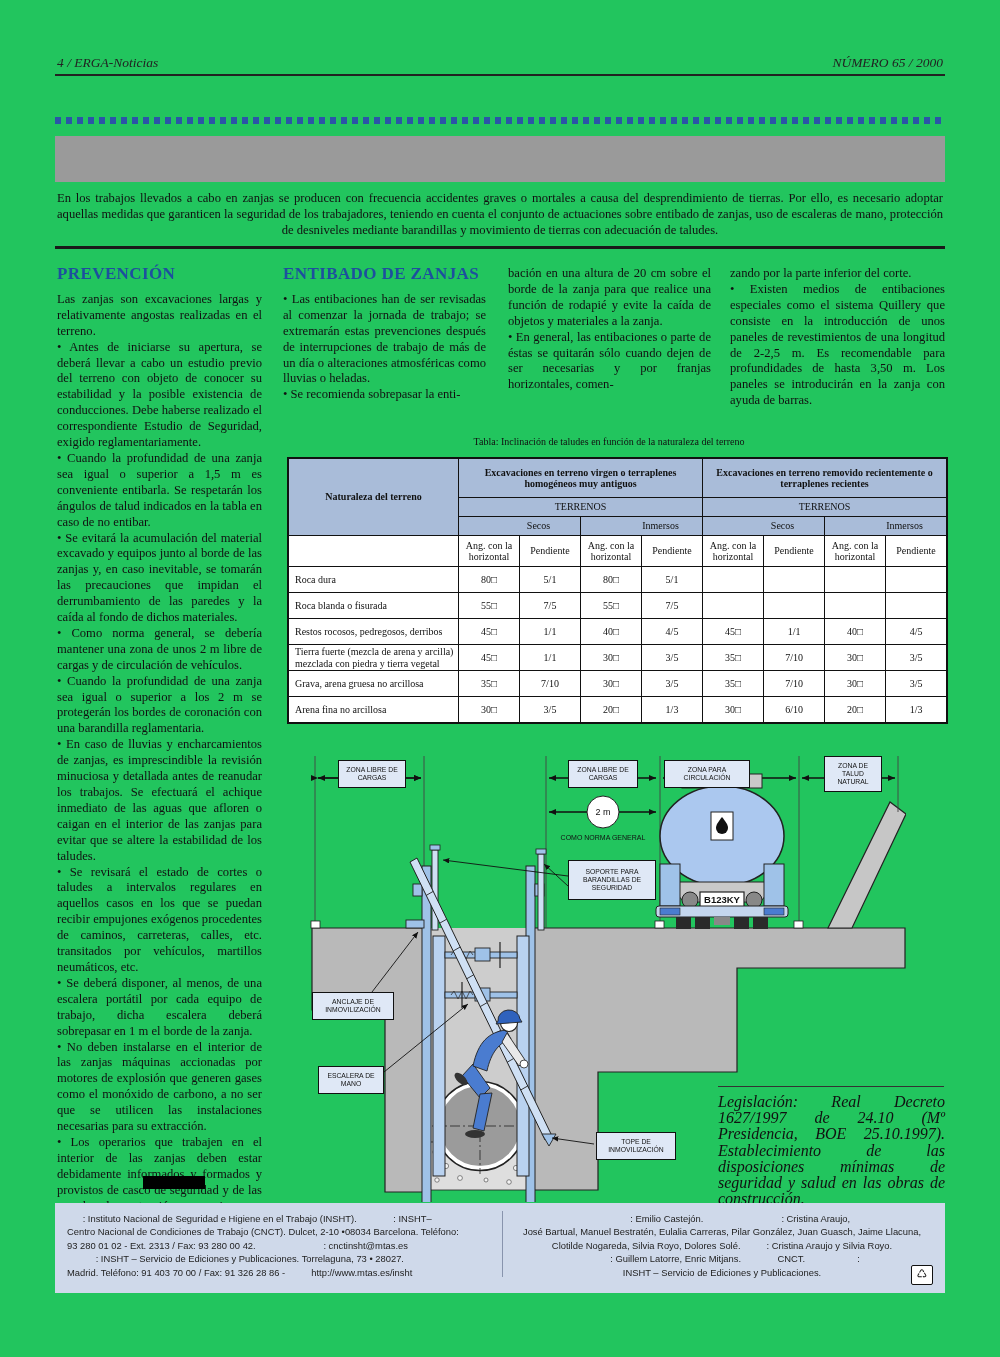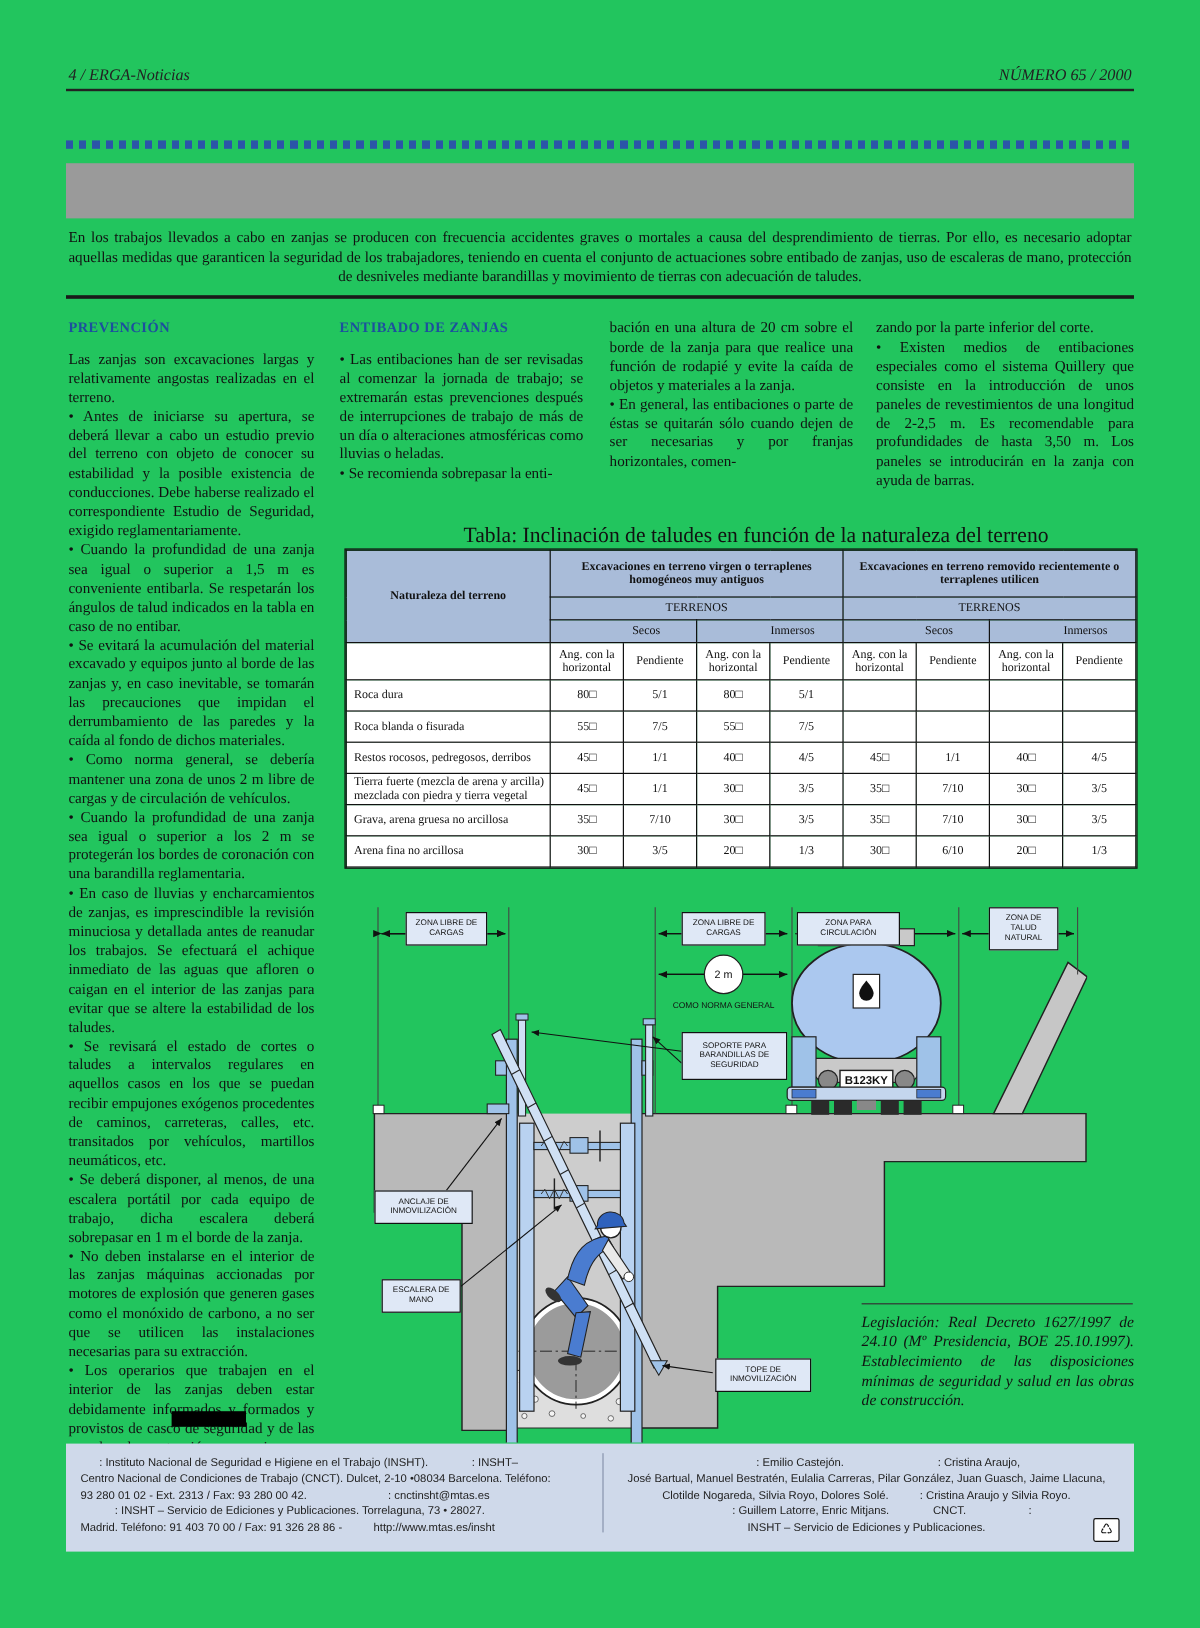--- a/index.html
+++ b/index.html
@@ -16,46 +16,46 @@
   .banner{top:136px;left:55px;width:890px;height:46px;background:#9a9a9a;}
   .intro{top:190px;left:57px;width:886px;font-size:12.6px;line-height:16px;
          text-align:justify;text-align-last:center;}
   .thick-rule{top:246px;left:55px;width:890px;height:3px;background:#1a1a1a;}
   
   .col{top:266px;font-size:12.6px;line-height:15.9px;text-align:justify;}
   .col1{left:57px;width:205px;}
   .col2{left:283px;width:203px;}
   .col3{left:508px;width:203px;}
   .col4{left:730px;width:215px;}
-  .colhead{font-family:"Liberation Serif",serif;font-weight:bold;font-size:12px;
+  .colhead{font-family:"Liberation Serif",serif;font-weight:bold;font-size:17px;
            color:#1d4f9e;letter-spacing:.4px;margin:0 0 10px 0;}
   .para{margin:0;}
   
-  .tbl-title{top:436px;left:300px;width:660px;text-align:center;font-size:18px;}
+  .tbl-title{top:436px;left:279px;width:660px;text-align:center;font-size:10px;}
   table.talud{top:458px;left:288px;width:657px;border-collapse:collapse;
               font-size:10px;line-height:11.5px;table-layout:fixed;}
   table.talud td{border:1px solid #111;text-align:center;vertical-align:middle;padding:1px 2px;background:#fff;}
   table.talud .hd td{background:#a9bcd9;font-weight:bold;}
   table.talud tr.t-group td{height:36px;}
   table.talud tr.t-terr td{height:16px;font-weight:normal;}
   table.talud tr.t-si td{height:16px;font-weight:normal;padding-left:40px;}
   table.talud tr.t-ap td{height:28px;background:#fff;font-weight:normal;}
   table.talud td.t-corner{background:#a9bcd9;font-weight:bold;}
   table.talud tbody td{height:23px;}
   table.talud tbody td.tlabel{text-align:left;padding-left:6px;}
   table.talud{outline:1px solid #111;}
   
   .diagram{top:736px;left:310px;width:596px;height:466px;}
   .dlabel{position:absolute;background:#dfe8f6;border:1px solid #111;
           font-family:"Liberation Sans",sans-serif;font-size:6.8px;line-height:8.2px;
           display:flex;align-items:center;justify-content:center;text-align:center;
           padding:1px 2px;box-sizing:border-box;color:#111;}
   
   .leg-rule{top:1086px;left:718px;width:226px;height:1px;background:#333;}
-  .legislation{top:1094px;left:718px;width:227px;font-style:italic;font-size:13px;
+  .legislation{top:1094px;left:718px;width:227px;font-style:italic;font-size:16px;
                line-height:16.2px;text-align:justify;}
   .end-marker{top:1176px;left:143px;width:62px;height:13px;background:#000;}
   
   .footer{top:1203px;left:55px;width:890px;height:90px;background:#cfd9ea;
           font-family:"Liberation Sans",sans-serif;font-size:9.4px;line-height:13.4px;color:#222;}
   .f-left{position:absolute;left:12px;top:9px;width:432px;}
   .f-right{position:absolute;left:455px;top:9px;width:424px;text-align:center;}
   .f-div{position:absolute;left:447px;top:8px;width:1px;height:66px;background:#8894ad;}
   .fline{white-space:pre-wrap;margin:0;}
   .recycle{position:absolute;right:12px;bottom:8px;width:20px;height:18px;background:#fff;
@@ -123,21 +123,21 @@
         <col style="width:61px">
       <col style="width:61px">
         <col style="width:61px">
         <col style="width:61px">
         <col style="width:61px">
     </colgroup>
     <thead>
       <tr class="hd t-group">
         <td rowspan="3" class="t-corner">Naturaleza del terreno</td>
         <td colspan="4">Excavaciones en terreno virgen o terraplenes homogéneos muy antiguos</td>
-        <td colspan="4">Excavaciones en terreno removido recientemente o terraplenes utilicen</td>
+        <td colspan="4">Excavaciones en terreno removido recientemente o terraplenes recientes</td>
       </tr>
       <tr class="hd t-terr">
         <td colspan="4">TERRENOS</td>
         <td colspan="4">TERRENOS</td>
       </tr>
       <tr class="hd t-si">
         <td colspan="2">Secos</td>
         <td colspan="2">Inmersos</td>
         <td colspan="2">Secos</td>
         <td colspan="2">Inmersos</td>

